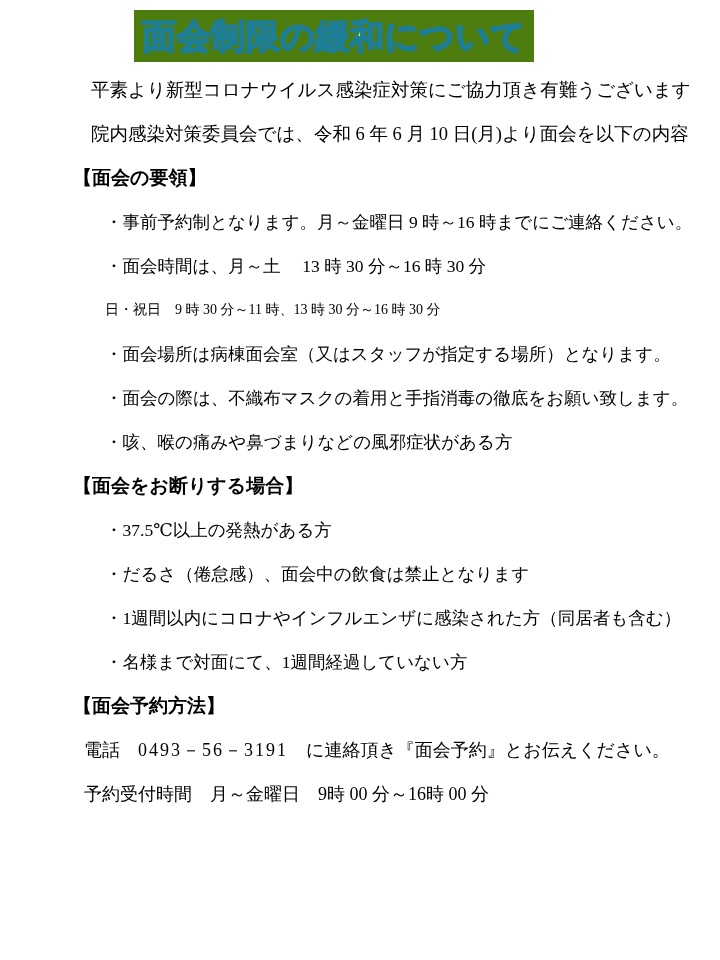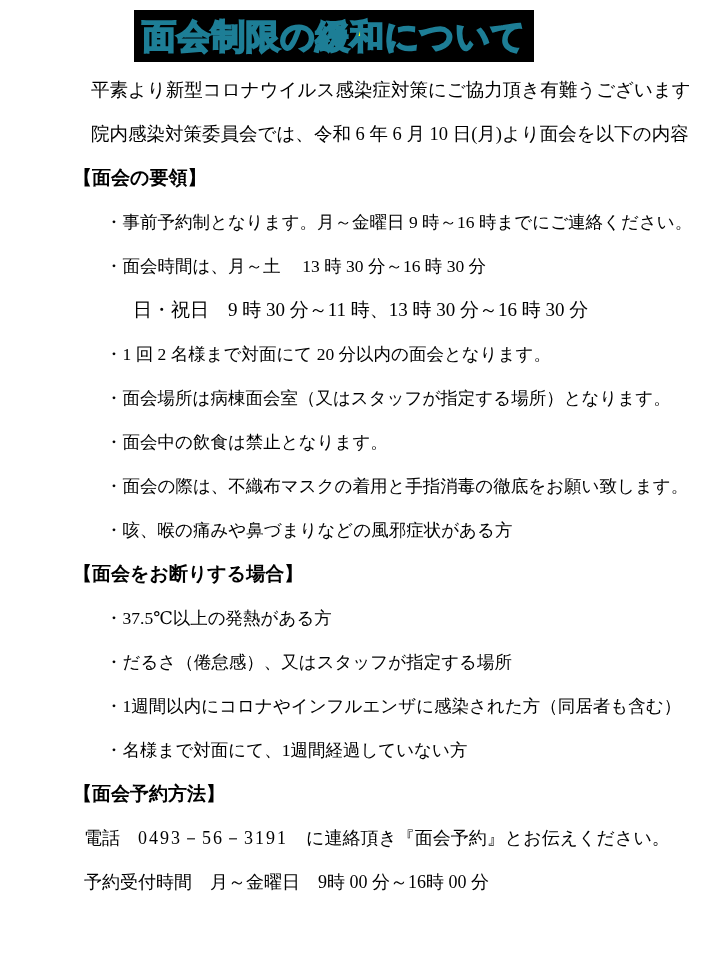--- a/index.html
+++ b/index.html
@@ -11,21 +11,21 @@
     font-family:"Liberation Serif","DejaVu Serif",serif;
     overflow:hidden;
   }
   .title-row{
     padding-top:10px;
     text-align:center;
     transform:translateX(-26px);
   }
   .title-highlight{
     display:inline-block;
-    background:#000000;
+    background:#4d7c0f;
     padding:3px 8px 3px 8px;
     font-family:"Liberation Sans","DejaVu Sans",sans-serif;
     font-weight:bold;
     font-size:34px;
     line-height:46px;
     letter-spacing:0.5px;
     color:#1d7e96;
     white-space:nowrap;
   }
   @supports (-webkit-text-stroke: 2px #1d7e96){
@@ -40,21 +40,21 @@
     line-height:44px;
     white-space:nowrap;
   }
   .intro-line{margin-left:78px;font-size:18.5px;}
   .heading{
     margin-left:60px;
     font-size:19px;
     font-weight:bold;
   }
   .bullet-line{margin-left:92px;font-size:17.5px;}
-  .sub-line{margin-left:120px;font-size:19px;}
+  .sub-line{margin-left:92px;font-size:14px;}
   .contact-line{margin-left:71px;font-size:18px;}
   .u{
     text-underline-offset:4px;
     text-decoration-thickness:1px;
   }
   .phone{letter-spacing:2px;}
   .marker{display:inline;}
 </style>
 </head>
 <body>
@@ -79,42 +79,36 @@
     <div class="line bullet-line">
       <span class="marker">・</span><span class="u">事前予約制となります。</span><span>月～金曜日 9 時～16 時までにご連絡ください。</span>
     </div>
     <div class="line bullet-line">
       <span class="marker">・</span><span>面会時間は、月～土　 13 時 30 分～16 時 30 分</span>
     </div>
     <div class="line sub-line">
       <span>日・祝日　9 時 30 分～11 時、13 時 30 分～16 時 30 分</span>
     </div>
     <div class="line bullet-line">
-      <span class="marker">・</span><span>1 回 2 名様まで対面にて 20 分以内の面会となります。</span>
-    </div>
-    <div class="line bullet-line">
       <span class="marker">・</span><span>面会場所は病棟面会室（又はスタッフが指定する場所）となります。</span>
-    </div>
-    <div class="line bullet-line">
-      <span class="marker">・</span><span>面会中の飲食は禁止となります。</span>
     </div>
     <div class="line bullet-line">
       <span class="marker">・</span><span>面会の際は、不織布マスクの着用と手指消毒の徹底をお願い致します。</span>
     </div>
 
     <div class="line bullet-line">
       <span class="marker">・</span><span>咳、喉の痛みや鼻づまりなどの風邪症状がある方</span>
     </div>
 
     <div class="line heading">【面会をお断りする場合】</div>
     <div class="line bullet-line">
       <span class="marker">・</span><span>37.5℃以上の発熱がある方</span>
     </div>
     <div class="line bullet-line">
-      <span class="marker">・</span><span>だるさ（倦怠感）、又はスタッフが指定する場所</span>
+      <span class="marker">・</span><span>だるさ（倦怠感）、面会中の飲食は禁止となります</span>
     </div>
     <div class="line bullet-line">
       <span class="marker">・</span><span>1週間以内にコロナやインフルエンザに感染された方（同居者も含む）</span>
     </div>
     <div class="line bullet-line">
       <span class="marker">・</span><span>名様まで対面にて、1週間経過していない方</span>
     </div>
 
     <div class="line heading">【面会予約方法】</div>
 

